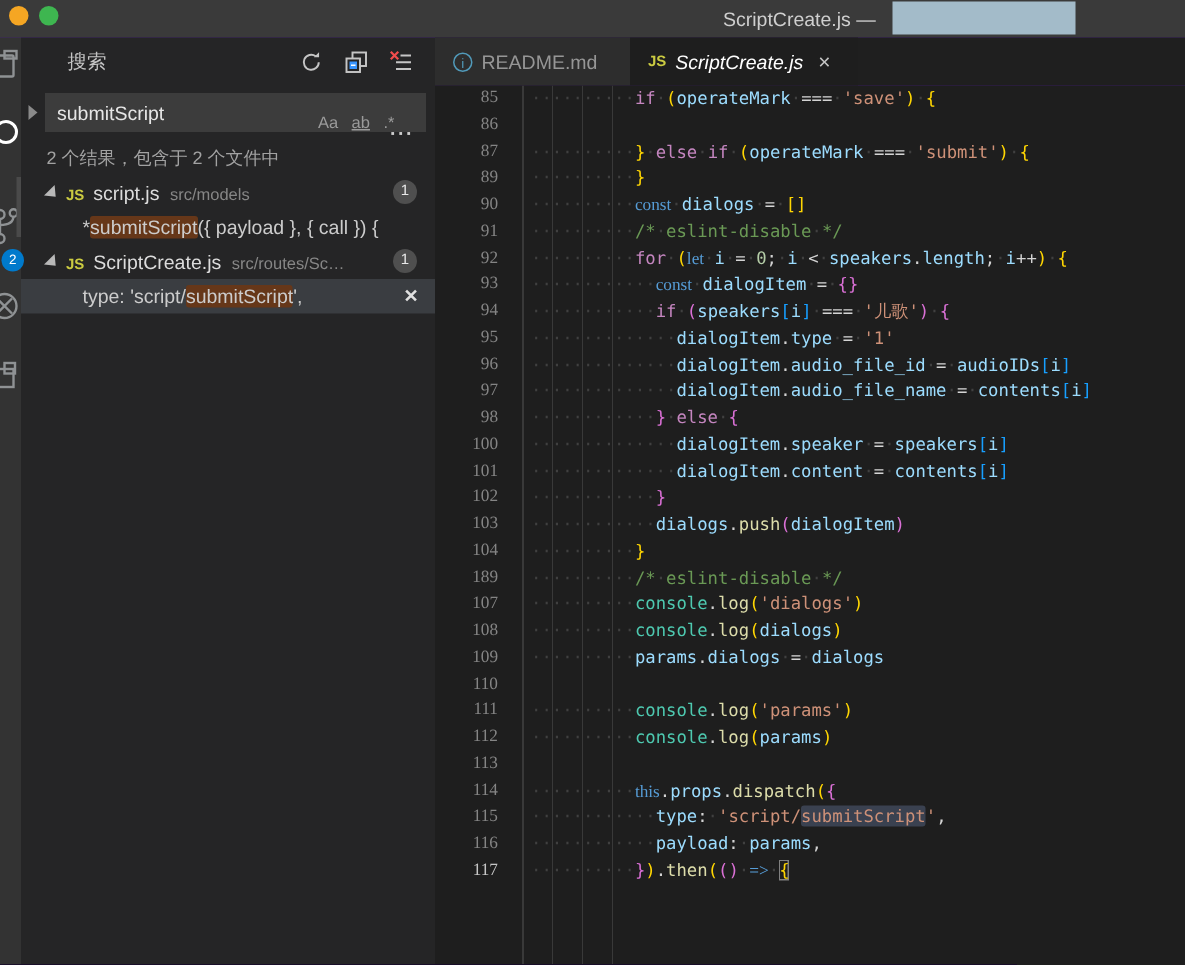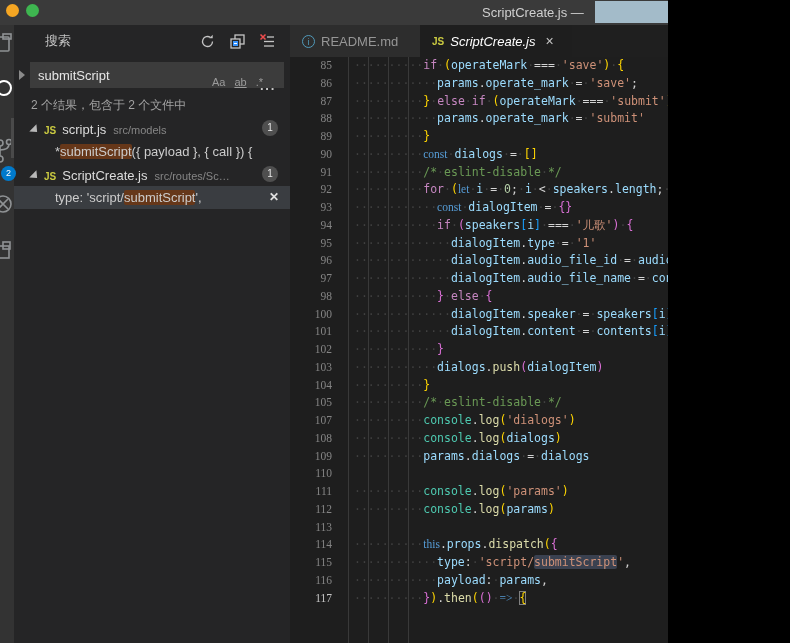--- a/index.html
+++ b/index.html
@@ -1,18 +1,18 @@
 <!DOCTYPE html>
 <html><head>
 <meta charset="utf-8">
 <style>
   * { margin:0; padding:0; box-sizing:border-box; }
   html,body { background:#000; }
   .window {
-    position:relative; width:668px; height:643px; overflow:hidden;
+    position:relative; width:790px; height:643px; overflow:hidden;
     background:#4c1d95; font-family:"Liberation Sans", sans-serif;
     -webkit-font-smoothing:antialiased;
   }
   
   .titlebar { position:absolute; left:0; top:0; width:790px; height:25px; background:#3a3a3a; }
   .traffic { position:absolute; top:4px; width:13px; height:13px; border-radius:50%; }
   .traffic.yellow { left:6px;  background:#f5a623; }
   .traffic.green  { left:26px; background:#3eb650; }
   .title-text { position:absolute; left:482px; top:0; height:25px; line-height:25px;
     font-size:13px; color:#cfcfcf; white-space:nowrap; }
@@ -206,39 +206,38 @@
         <span class="jschip">JS</span>
         <span class="tab-label">ScriptCreate.js</span>
         <span class="tab-close">×</span>
       </div>
     </div>
 
     <div class="codepane">
       <div class="guides"></div>
       <div class="codelines">
           <div class="cl"><span class="ln">85</span><span class="lc"><span class="tk w">··········</span><span class="tk k">if</span><span class="tk w">·</span><span class="tk b1">(</span><span class="tk v">operateMark</span><span class="tk w">·</span><span class="tk o">===</span><span class="tk w">·</span><span class="tk str">'save'</span><span class="tk b1">)</span><span class="tk w">·</span><span class="tk b1">{</span></span></div>
-          <div class="cl"><span class="ln">86</span><span class="lc"><span class="tk w">············</span><span class="tk v">params</span><span class="tk o">.</span><span class="tk v">operate_mark</span><span class="tk w">·</span><span class="tk o">=</span><span class="tk w">·</span><span class="tk str">'save'</span><span class="tk o">;</span></span></div>
+          <div class="cl"><span class="ln">86</span></div>
           <div class="cl"><span class="ln">87</span><span class="lc"><span class="tk w">··········</span><span class="tk b1">}</span><span class="tk w">·</span><span class="tk k">else</span><span class="tk w">·</span><span class="tk k">if</span><span class="tk w">·</span><span class="tk b1">(</span><span class="tk v">operateMark</span><span class="tk w">·</span><span class="tk o">===</span><span class="tk w">·</span><span class="tk str">'submit'</span><span class="tk b1">)</span><span class="tk w">·</span><span class="tk b1">{</span></span></div>
-          <div class="cl"><span class="ln">88</span><span class="lc"><span class="tk w">············</span><span class="tk v">params</span><span class="tk o">.</span><span class="tk v">operate_mark</span><span class="tk w">·</span><span class="tk o">=</span><span class="tk w">·</span><span class="tk str">'submit'</span></span></div>
           <div class="cl"><span class="ln">89</span><span class="lc"><span class="tk w">··········</span><span class="tk b1">}</span></span></div>
           <div class="cl"><span class="ln">90</span><span class="lc"><span class="tk w">··········</span><span class="tk s">const</span><span class="tk w">·</span><span class="tk v">dialogs</span><span class="tk w">·</span><span class="tk o">=</span><span class="tk w">·</span><span class="tk b1">[]</span></span></div>
           <div class="cl"><span class="ln">91</span><span class="lc"><span class="tk w">··········</span><span class="tk c">/*</span><span class="tk w">·</span><span class="tk c">eslint-disable</span><span class="tk w">·</span><span class="tk c">*/</span></span></div>
           <div class="cl"><span class="ln">92</span><span class="lc"><span class="tk w">··········</span><span class="tk k">for</span><span class="tk w">·</span><span class="tk b1">(</span><span class="tk s">let</span><span class="tk w">·</span><span class="tk v">i</span><span class="tk w">·</span><span class="tk o">=</span><span class="tk w">·</span><span class="tk n">0</span><span class="tk o">;</span><span class="tk w">·</span><span class="tk v">i</span><span class="tk w">·</span><span class="tk o">&lt;</span><span class="tk w">·</span><span class="tk v">speakers</span><span class="tk o">.</span><span class="tk v">length</span><span class="tk o">;</span><span class="tk w">·</span><span class="tk v">i</span><span class="tk o">++</span><span class="tk b1">)</span><span class="tk w">·</span><span class="tk b1">{</span></span></div>
           <div class="cl"><span class="ln">93</span><span class="lc"><span class="tk w">············</span><span class="tk s">const</span><span class="tk w">·</span><span class="tk v">dialogItem</span><span class="tk w">·</span><span class="tk o">=</span><span class="tk w">·</span><span class="tk b2">{}</span></span></div>
           <div class="cl"><span class="ln">94</span><span class="lc"><span class="tk w">············</span><span class="tk k">if</span><span class="tk w">·</span><span class="tk b2">(</span><span class="tk v">speakers</span><span class="tk b3">[</span><span class="tk v">i</span><span class="tk b3">]</span><span class="tk w">·</span><span class="tk o">===</span><span class="tk w">·</span><span class="tk str">'儿歌'</span><span class="tk b2">)</span><span class="tk w">·</span><span class="tk b2">{</span></span></div>
           <div class="cl"><span class="ln">95</span><span class="lc"><span class="tk w">··············</span><span class="tk v">dialogItem</span><span class="tk o">.</span><span class="tk v">type</span><span class="tk w">·</span><span class="tk o">=</span><span class="tk w">·</span><span class="tk str">'1'</span></span></div>
           <div class="cl"><span class="ln">96</span><span class="lc"><span class="tk w">··············</span><span class="tk v">dialogItem</span><span class="tk o">.</span><span class="tk v">audio_file_id</span><span class="tk w">·</span><span class="tk o">=</span><span class="tk w">·</span><span class="tk v">audioIDs</span><span class="tk b3">[</span><span class="tk v">i</span><span class="tk b3">]</span></span></div>
           <div class="cl"><span class="ln">97</span><span class="lc"><span class="tk w">··············</span><span class="tk v">dialogItem</span><span class="tk o">.</span><span class="tk v">audio_file_name</span><span class="tk w">·</span><span class="tk o">=</span><span class="tk w">·</span><span class="tk v">contents</span><span class="tk b3">[</span><span class="tk v">i</span><span class="tk b3">]</span></span></div>
           <div class="cl"><span class="ln">98</span><span class="lc"><span class="tk w">············</span><span class="tk b2">}</span><span class="tk w">·</span><span class="tk k">else</span><span class="tk w">·</span><span class="tk b2">{</span></span></div>
           <div class="cl"><span class="ln">100</span><span class="lc"><span class="tk w">··············</span><span class="tk v">dialogItem</span><span class="tk o">.</span><span class="tk v">speaker</span><span class="tk w">·</span><span class="tk o">=</span><span class="tk w">·</span><span class="tk v">speakers</span><span class="tk b3">[</span><span class="tk v">i</span><span class="tk b3">]</span></span></div>
           <div class="cl"><span class="ln">101</span><span class="lc"><span class="tk w">··············</span><span class="tk v">dialogItem</span><span class="tk o">.</span><span class="tk v">content</span><span class="tk w">·</span><span class="tk o">=</span><span class="tk w">·</span><span class="tk v">contents</span><span class="tk b3">[</span><span class="tk v">i</span><span class="tk b3">]</span></span></div>
           <div class="cl"><span class="ln">102</span><span class="lc"><span class="tk w">············</span><span class="tk b2">}</span></span></div>
           <div class="cl"><span class="ln">103</span><span class="lc"><span class="tk w">············</span><span class="tk v">dialogs</span><span class="tk o">.</span><span class="tk f">push</span><span class="tk b2">(</span><span class="tk v">dialogItem</span><span class="tk b2">)</span></span></div>
           <div class="cl"><span class="ln">104</span><span class="lc"><span class="tk w">··········</span><span class="tk b1">}</span></span></div>
-          <div class="cl"><span class="ln">105</span><span class="lc"><span class="tk w">··········</span><span class="tk c">/*</span><span class="tk w">·</span><span class="tk c">eslint-disable</span><span class="tk w">·</span><span class="tk c">*/</span></span></div>
+          <div class="cl"><span class="ln">189</span><span class="lc"><span class="tk w">··········</span><span class="tk c">/*</span><span class="tk w">·</span><span class="tk c">eslint-disable</span><span class="tk w">·</span><span class="tk c">*/</span></span></div>
           <div class="cl"><span class="ln">107</span><span class="lc"><span class="tk w">··········</span><span class="tk t">console</span><span class="tk o">.</span><span class="tk f">log</span><span class="tk b1">(</span><span class="tk str">'dialogs'</span><span class="tk b1">)</span></span></div>
           <div class="cl"><span class="ln">108</span><span class="lc"><span class="tk w">··········</span><span class="tk t">console</span><span class="tk o">.</span><span class="tk f">log</span><span class="tk b1">(</span><span class="tk v">dialogs</span><span class="tk b1">)</span></span></div>
           <div class="cl"><span class="ln">109</span><span class="lc"><span class="tk w">··········</span><span class="tk v">params</span><span class="tk o">.</span><span class="tk v">dialogs</span><span class="tk w">·</span><span class="tk o">=</span><span class="tk w">·</span><span class="tk v">dialogs</span></span></div>
           <div class="cl"><span class="ln">110</span><span class="lc"></span></div>
           <div class="cl"><span class="ln">111</span><span class="lc"><span class="tk w">··········</span><span class="tk t">console</span><span class="tk o">.</span><span class="tk f">log</span><span class="tk b1">(</span><span class="tk str">'params'</span><span class="tk b1">)</span></span></div>
           <div class="cl"><span class="ln">112</span><span class="lc"><span class="tk w">··········</span><span class="tk t">console</span><span class="tk o">.</span><span class="tk f">log</span><span class="tk b1">(</span><span class="tk v">params</span><span class="tk b1">)</span></span></div>
           <div class="cl"><span class="ln">113</span><span class="lc"></span></div>
           <div class="cl"><span class="ln">114</span><span class="lc"><span class="tk w">··········</span><span class="tk s">this</span><span class="tk o">.</span><span class="tk v">props</span><span class="tk o">.</span><span class="tk f">dispatch</span><span class="tk b1">(</span><span class="tk b2">{</span></span></div>
           <div class="cl"><span class="ln">115</span><span class="lc"><span class="tk w">············</span><span class="tk v">type</span><span class="tk o">:</span><span class="tk w">·</span><span class="tk str">'script/</span><span class="tk str hl">submitScript</span><span class="tk str">'</span><span class="tk o">,</span></span></div>
           <div class="cl"><span class="ln">116</span><span class="lc"><span class="tk w">············</span><span class="tk v">payload</span><span class="tk o">:</span><span class="tk w">·</span><span class="tk v">params</span><span class="tk o">,</span></span></div>

